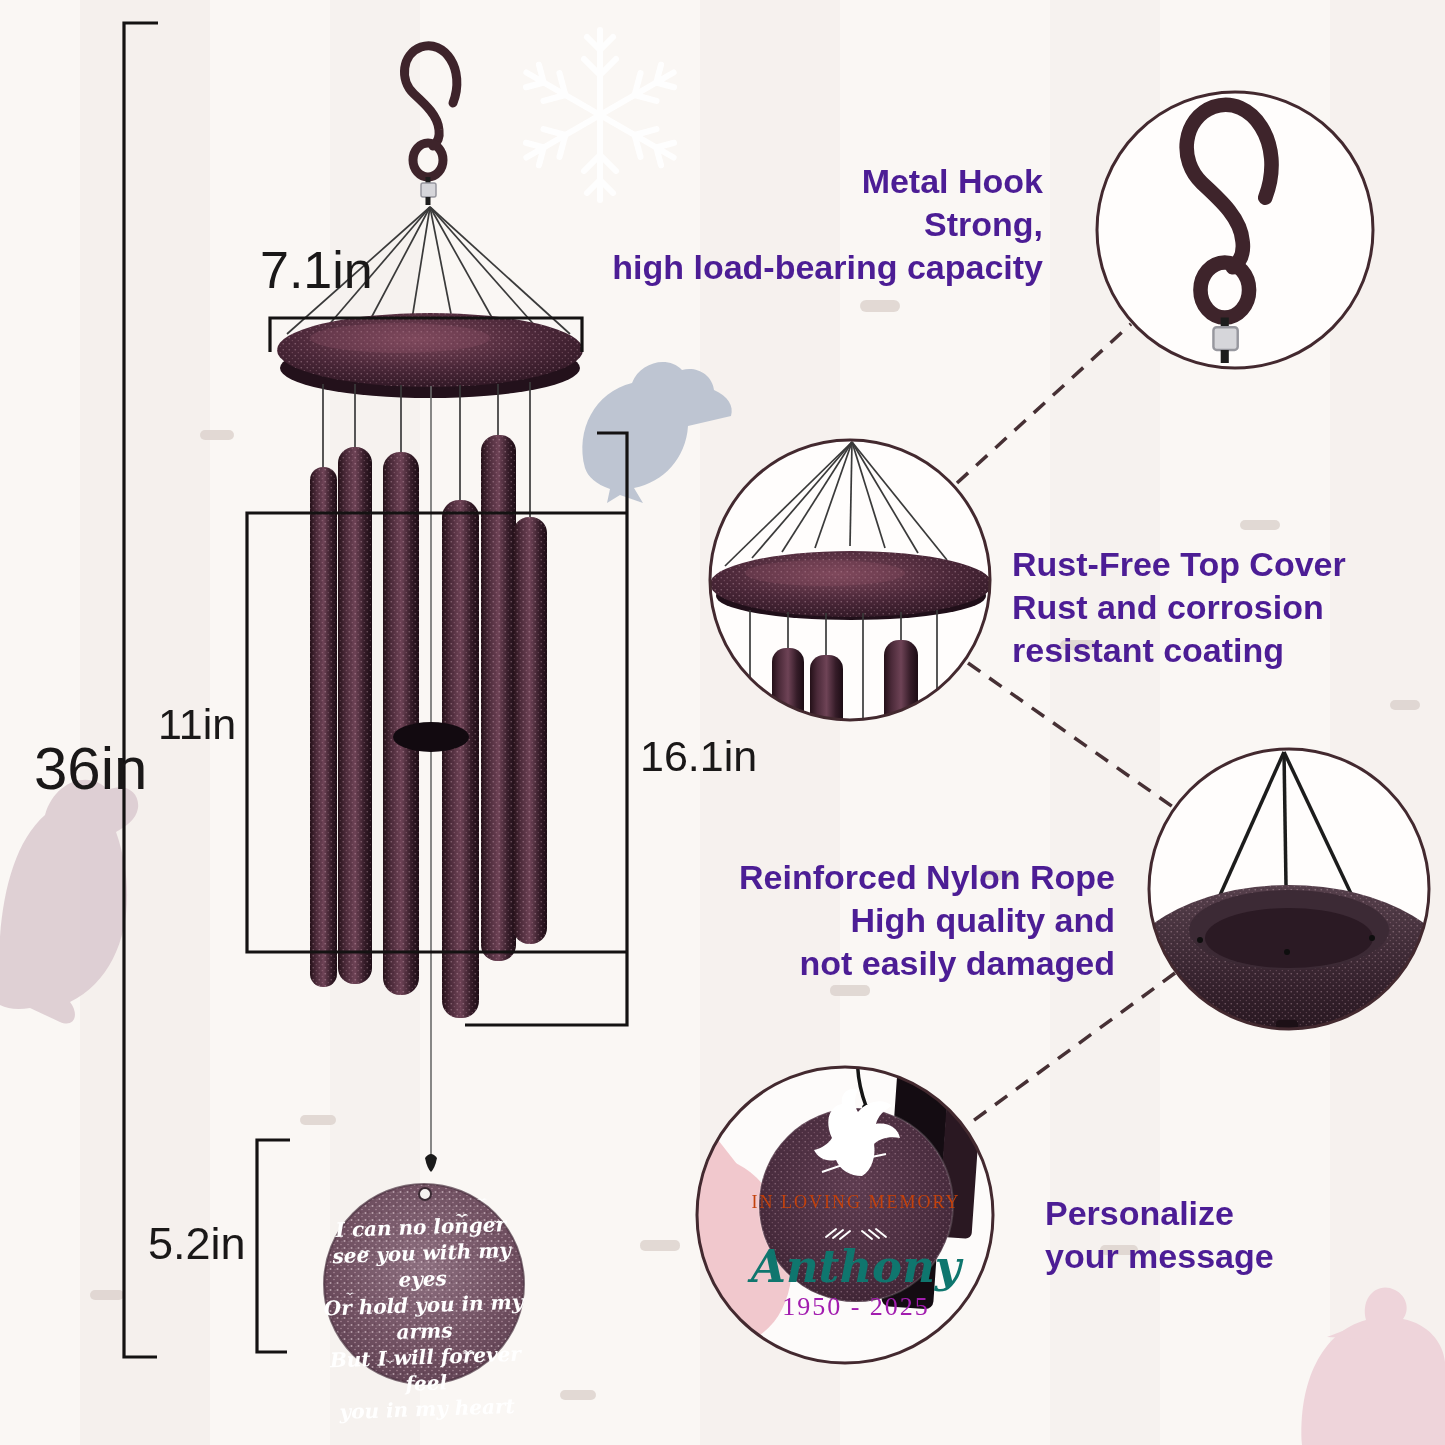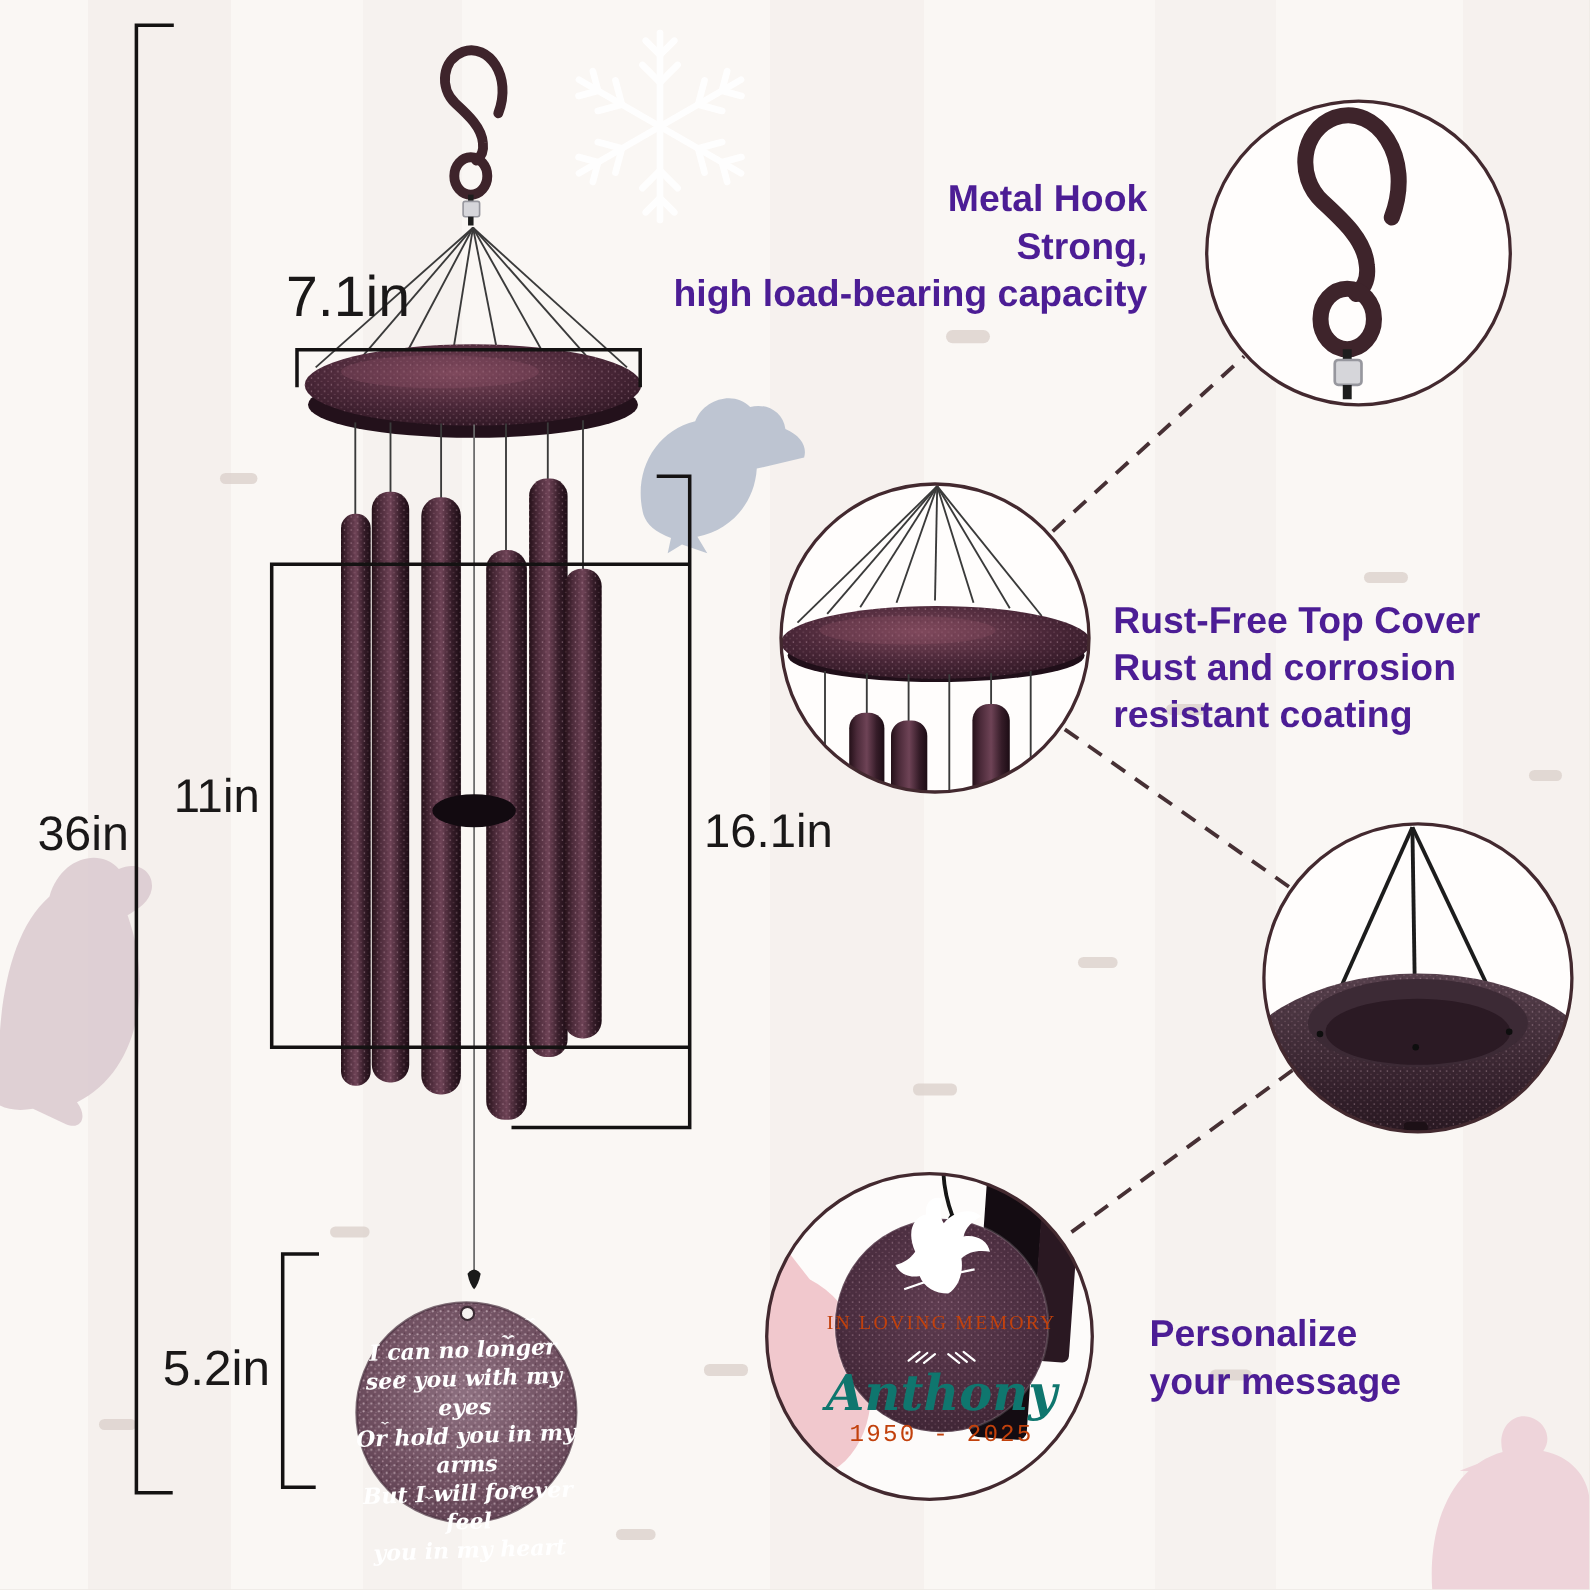--- a/index.html
+++ b/index.html
@@ -7,21 +7,21 @@
           font-family:"Liberation Sans",sans-serif;}
   .abs{position:absolute;}
   .dim-label{color:#1a1818;font-weight:400;white-space:nowrap;}
   .feature-text{color:#4c1d95;font-weight:700;font-size:34px;line-height:1.26;white-space:pre-line;}
   .right{text-align:right;}
   .center{text-align:center;}
   .poem{font-family:"DejaVu Serif",serif;font-style:italic;font-weight:600;color:#ffffff;
         font-size:20px;line-height:1.3;white-space:pre-line;transform:rotate(-2deg);}
   .memorial-header{font-family:"Liberation Serif",serif;color:#c2410c;font-size:18px;letter-spacing:2px;}
   .memorial-name{font-family:"DejaVu Serif",serif;font-style:italic;font-weight:700;color:#0f766e;font-size:45px;}
-  .memorial-years{font-family:Liberation Mono, monospace;color:#c2410c;font-size:22px;letter-spacing:2px;}
+  .memorial-years{font-family:Liberation Serif, serif;color:#a21caf;font-size:26px;letter-spacing:2px;}
   svg .hkl{fill:none;stroke:#3e242b;stroke-width:9;stroke-linecap:round;}
   svg .bracket{fill:none;stroke:#141212;stroke-width:3.2;}
   svg .dash{fill:none;stroke:#463034;stroke-width:3.5;stroke-dasharray:15 11;}
   svg .string{stroke:#3a3a3a;stroke-width:1.7;}
   svg .ring{fill:none;stroke:#43292f;stroke-width:3;}
 </style>
 </head>
 <body>
 
 <div id="canvas">
@@ -311,32 +311,35 @@
             <path d="M -16 7 L -6 -1"></path>
         <path d="M 30 5 L 20 -3"></path>
             <path d="M 23 6 L 13 -2"></path>
             <path d="M 16 7 L 6 -1"></path>
       </g>
     </g>
     <circle class="ring" cx="845" cy="1215" r="148"></circle>
   </g>
 </svg>
 
-<div class="abs dim-label" style="left:34px;top:734px;font-size:44px">36in</div>
+<div class="abs dim-label" style="left:34px;top:734px;font-size:60px">36in</div>
 <div class="abs dim-label" style="left:260px;top:240px;font-size:52px">7.1in</div>
 <div class="abs dim-label" style="left:158px;top:700px;font-size:43px">11in</div>
 <div class="abs dim-label" style="left:640px;top:732px;font-size:43px">16.1in</div>
 <div class="abs dim-label" style="left:148px;top:1218px;font-size:45px">5.2in</div>
 
 <div class="abs feature-text right" style="right:402px;top:160px;width:520px">Metal Hook
 Strong,
 high load-bearing capacity</div>
 <div class="abs feature-text" style="left:1012px;top:543px;width:420px">Rust-Free Top Cover
 Rust and corrosion
 resistant coating</div>
+<div class="abs feature-text right" style="right:330px;top:856px;width:520px">Reinforced Nylon Rope
+High quality and
+not easily damaged</div>
 <div class="abs feature-text" style="left:1045px;top:1192px;width:380px">Personalize
 your message</div>
 
 <div class="abs memorial-header center" style="left:746px;top:1192px;width:220px">IN LOVING MEMORY</div>
 <div class="abs memorial-name center" style="left:736px;top:1240px;width:240px">Anthony</div>
 <div class="abs memorial-years center" style="left:756px;top:1292px;width:200px">1950 - 2025</div>
 
 <div class="abs poem center" style="left:314px;top:1214px;width:220px">I can no longer
 see you with my eyes
 Or hold you in my arms

